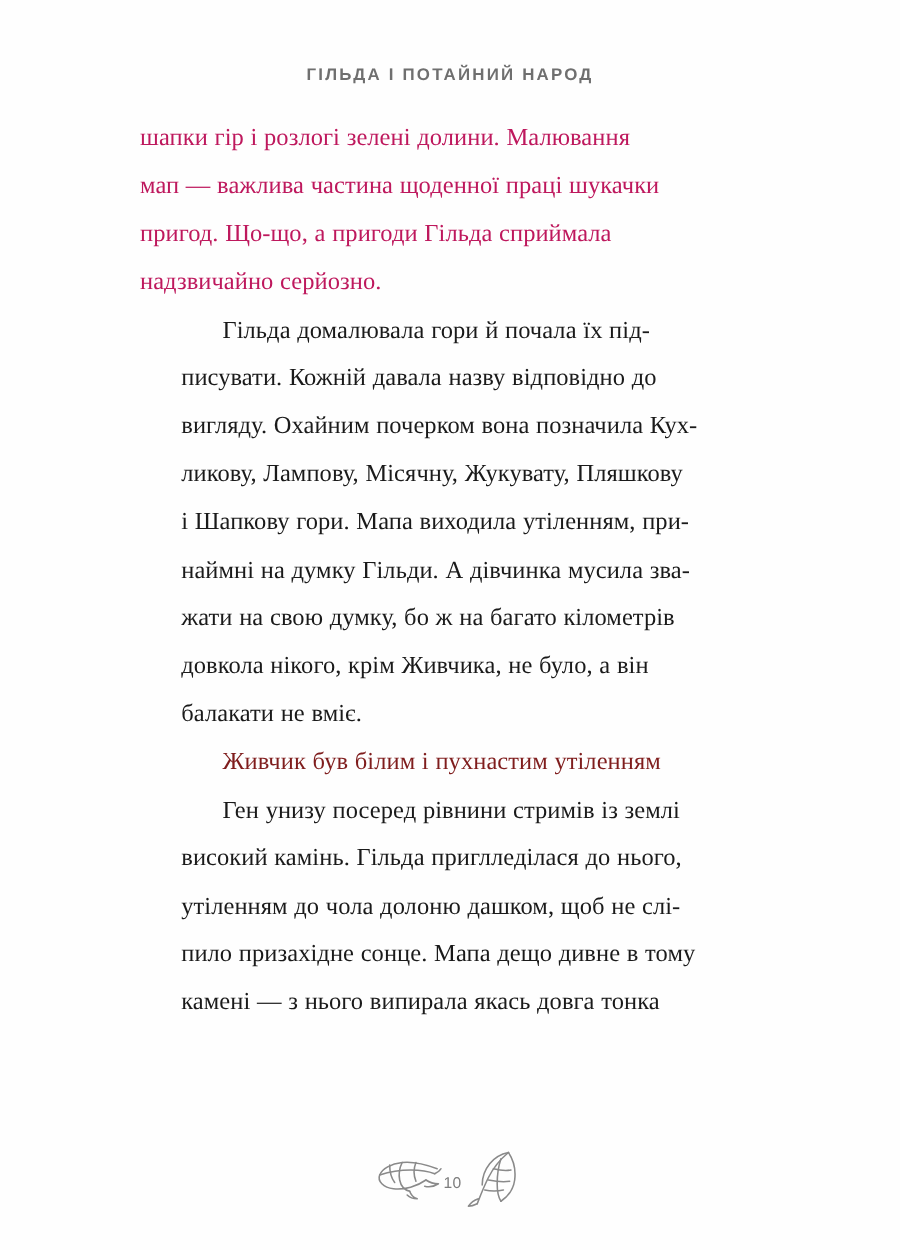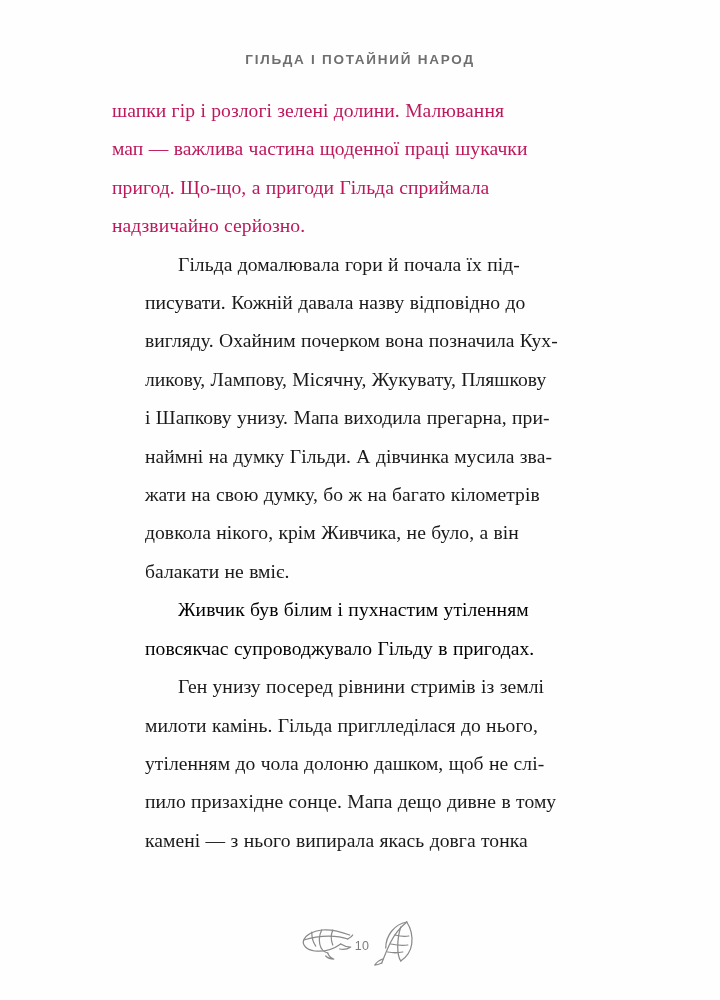--- a/index.html
+++ b/index.html
@@ -114,33 +114,32 @@
         <span class="line">шапки гір і розлогі зелені долини. Малювання</span>
         <span class="line">мап — важлива частина щоденної праці шукачки</span>
         <span class="line">пригод. Що-що, а пригоди Гільда сприймала</span>
         <span class="line">надзвичайно серйозно.</span>
       </p>
       <p class="para" style="color: rgb(26, 26, 26);">
         <span class="line indent">Гільда домалювала гори й почала їх під-</span>
         <span class="line">писувати. Кожній давала назву відповідно до</span>
         <span class="line">вигляду. Охайним почерком вона позначила Кух-</span>
         <span class="line">ликову, Лампову, Місячну, Жукувату, Пляшкову</span>
-        <span class="line">і Шапкову унизу. Мапа виходила прегарна, при-</span>
+        <span class="line">і Шапкову гори. Мапа виходила утіленням, при-</span>
         <span class="line">наймні на думку Гільди. А дівчинка мусила зва-</span>
         <span class="line">жати на свою думку, бо ж на багато кілометрів</span>
         <span class="line">довкола нікого, крім Живчика, не було, а він</span>
         <span class="line">балакати не вміє.</span>
       </p>
-      <p class="para" style="color: #000000;">
+      <p class="para" style="color: #7f1d1d;">
         <span class="line indent">Живчик був білим і пухнастим утіленням</span>
-        <span class="line">повсякчас супроводжувало Гільду в пригодах.</span>
       </p>
       <p class="para" style="color: rgb(26, 26, 26);">
         <span class="line indent">Ген унизу посеред рівнини стримів із землі</span>
-        <span class="line">милоти камінь. Гільда приглледілася до нього,</span>
+        <span class="line">високий камінь. Гільда приглледілася до нього,</span>
         <span class="line">утіленням до чола долоню дашком, щоб не слі-</span>
         <span class="line">пило призахідне сонце. Мапа дещо дивне в тому</span>
         <span class="line">камені — з нього випирала якась довга тонка</span>
       </p>
     </div>
 
   <div class="footer">
     <div class="ornament-wrap">
 
       <span>

